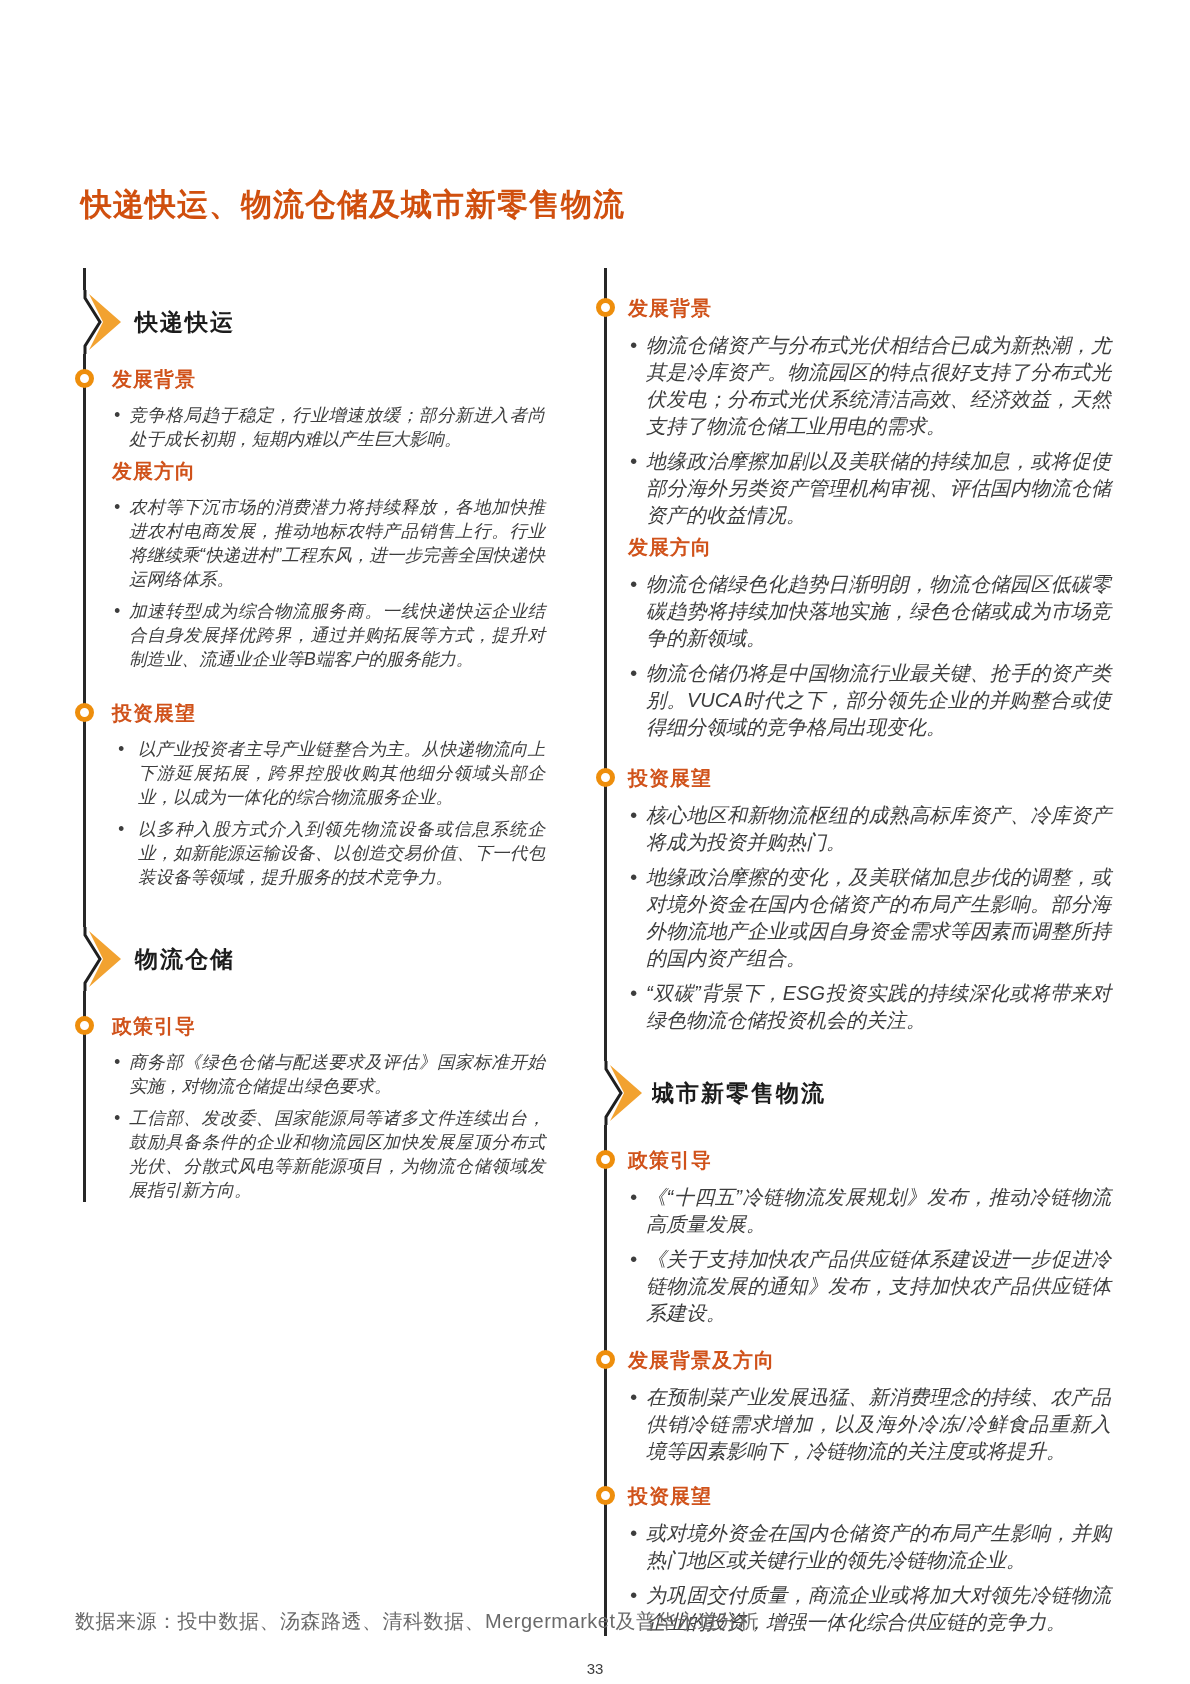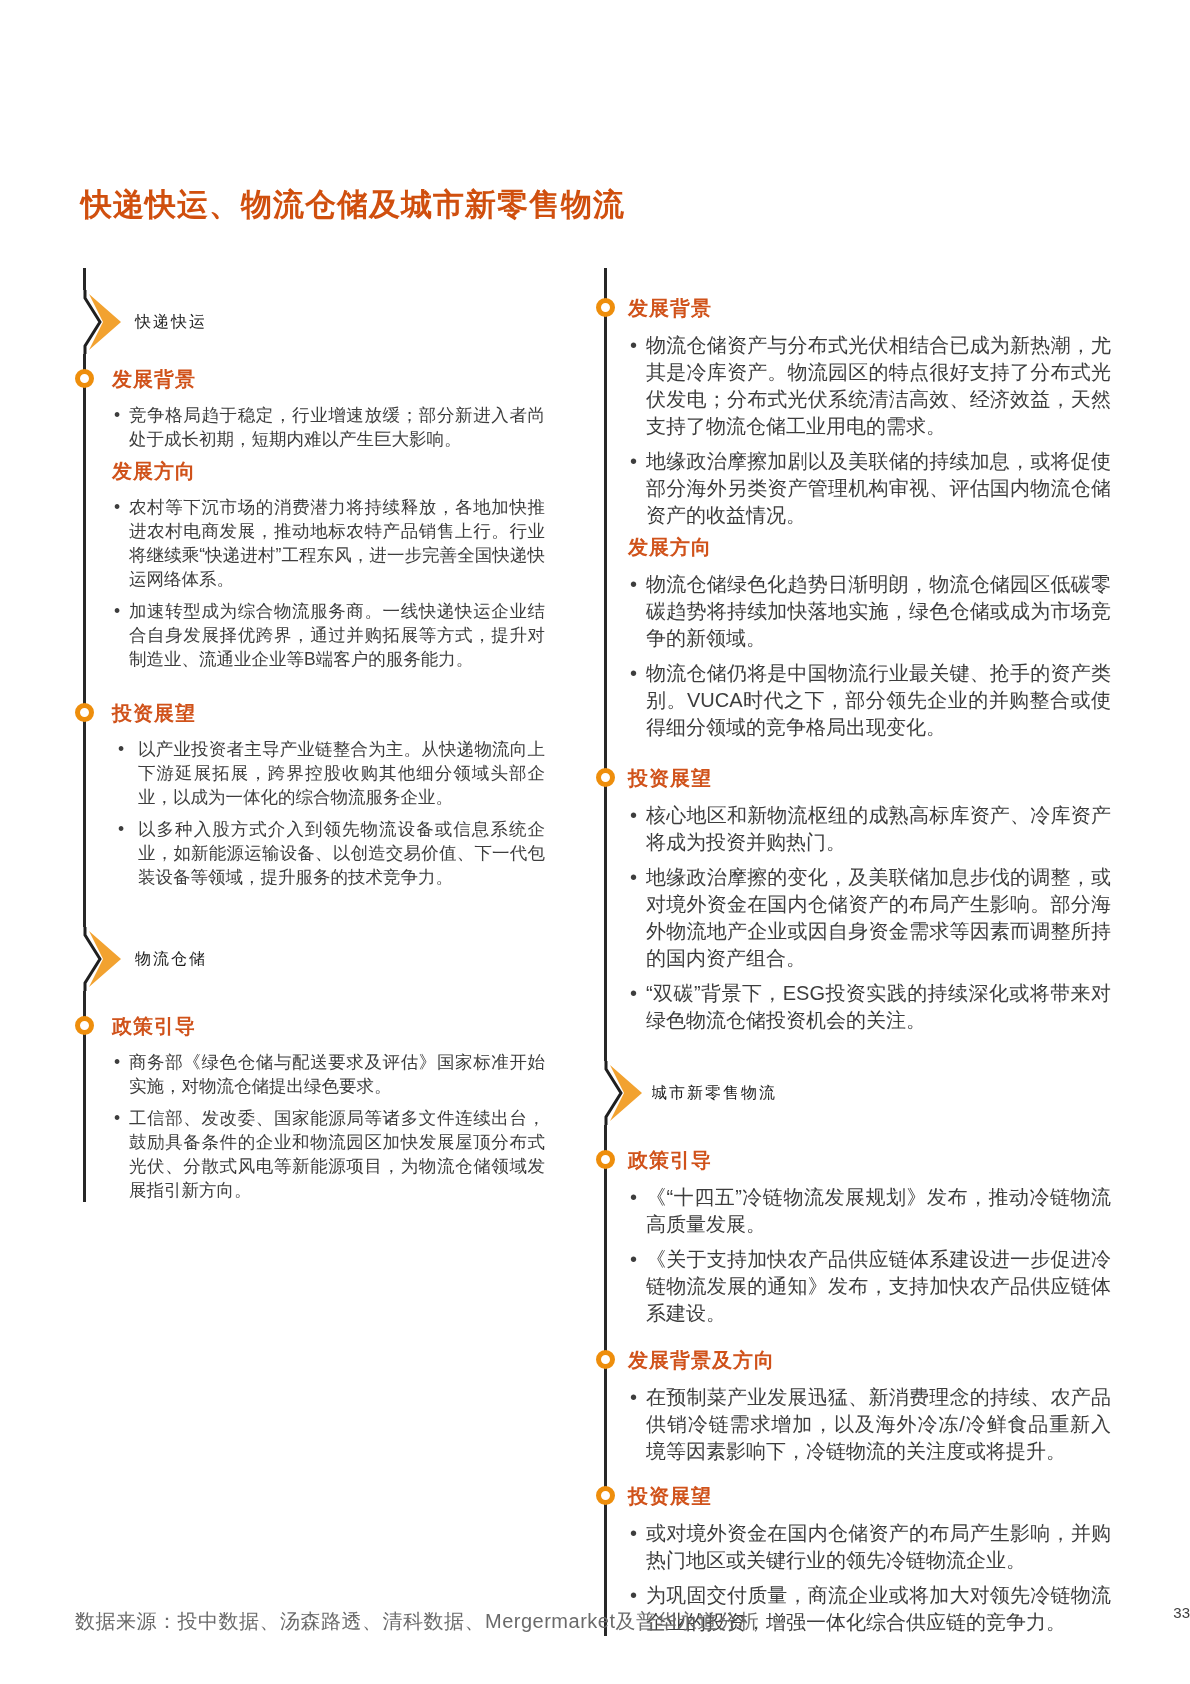--- a/index.html
+++ b/index.html
@@ -17,36 +17,36 @@
   .columns{display:flex;align-items:flex-start;margin-top:44px;}
   .col{position:relative;box-sizing:border-box;}
   .col-l{margin-left:83px;width:462px;padding-left:29px;}
   .col-r{margin-left:59px;width:507px;padding-left:24px;}
   .rail{position:absolute;left:0;top:0;bottom:0;width:3px;background:var(--c-rail);}
 
   .sec-header{position:relative;height:64px;display:flex;align-items:center;}
   .sec-header svg{position:absolute;top:0;width:48px;height:64px;}
   .col-l .sec-header svg{left:-29px;}
   .col-r .sec-header svg{left:-24px;}
-  .sec-title{margin-left:23px;font-size:16px;font-weight:400;color:#1c1c1c;letter-spacing:2px;}
+  .sec-title{margin-left:23px;font-size:23px;font-weight:700;color:#1c1c1c;letter-spacing:2px;}
 
   .sub h3{
     position:relative;margin:0 0 11px 0;
     font-size:20px;line-height:26px;font-weight:700;
     color:var(--c-heading);letter-spacing:1px;
   }
   .ring{
     position:absolute;width:9px;height:9px;background:#fff;
     border:5px solid var(--c-ring);border-radius:50%;top:3px;
   }
   .col-l .ring{left:-37px;}
   .col-r .ring{left:-32px;}
 
   .sub ul{list-style:none;margin:0;padding:0;}
-  .sub li{position:relative;margin:0 0 8px 0;color:var(--c-body);text-align:justify;}
+  .sub li{position:relative;margin:0 0 8px 0;color:var(--c-body);text-align:justify;font-style:italic;}
   .sub li::before{content:"\2022";position:absolute;left:2px;top:0;color:var(--c-body);}
   .col-l .sub li{font-size:17.5px;line-height:24px;padding-left:17px;}
   .col-r .sub li{font-size:20px;line-height:27px;padding-left:18px;}
   .sub li:last-child{margin-bottom:0;}
 
   
   #blk-lh1{margin-top:22px;margin-bottom:12px;}
   #blk-l1{margin-top:10px;}
   #blk-l2{margin-top:7px;}
   #blk-l3{margin-top:29px;}
@@ -60,21 +60,21 @@
   #blk-rh1{margin-top:27px;}
   #blk-r4{margin-top:22px;}
   #blk-r5{margin-top:20px;}
   #blk-r6{margin-top:18px;}
 
   .footer{
     position:absolute;left:75px;top:1608px;
     font-size:20px;color:var(--c-footer);letter-spacing:.5px;
   }
   .pageno{
-    position:absolute;left:0;top:1604px;width:100%;text-align:right;
+    position:absolute;left:0;top:1660px;width:100%;text-align:center;
     font-size:15px;color:#3d3d3d;
   }
 </style>
 </head>
 <body>
 
 <div class="page" style="--c-title: #D04F0E; --c-heading: #D0521A; --c-ring: #EE8E0C; --c-chevron: #F2A230; --c-rail: #282828; --c-body: #3D3D3D; --c-footer: #6A6A6A;">
   <h1 class="title">快递快运、物流仓储及城市新零售物流</h1>
 
   <div class="columns">

